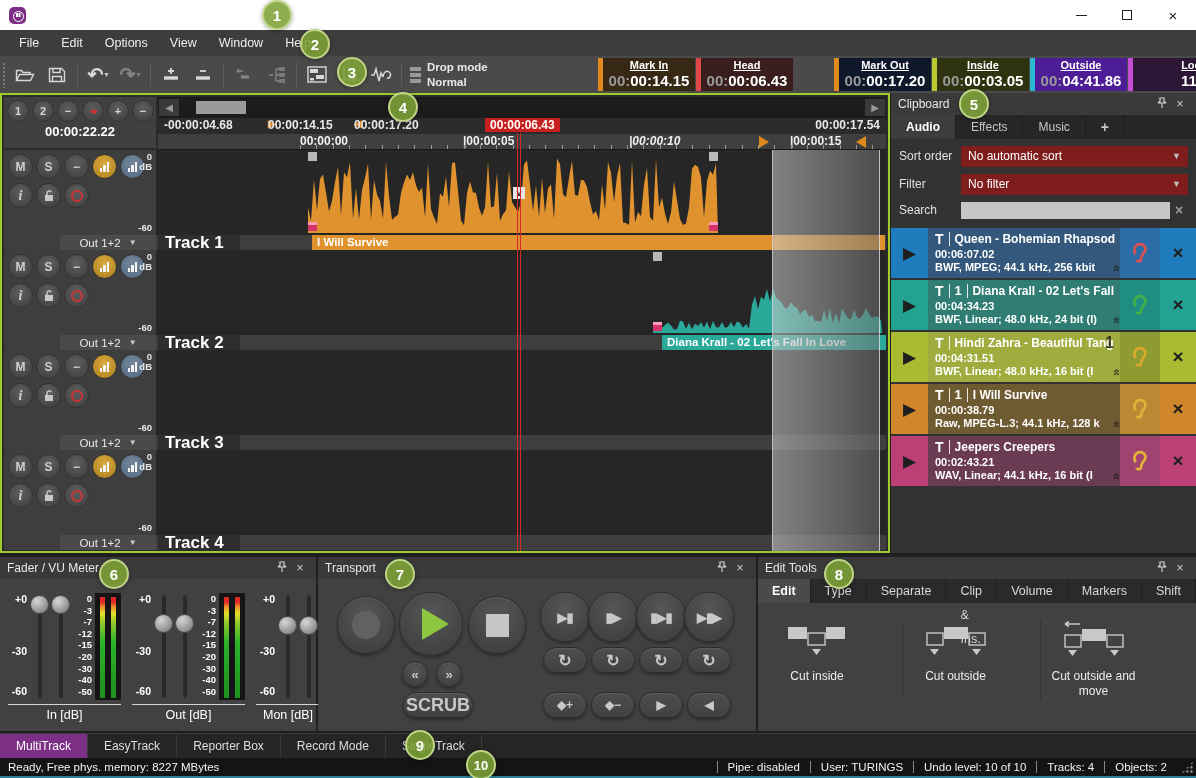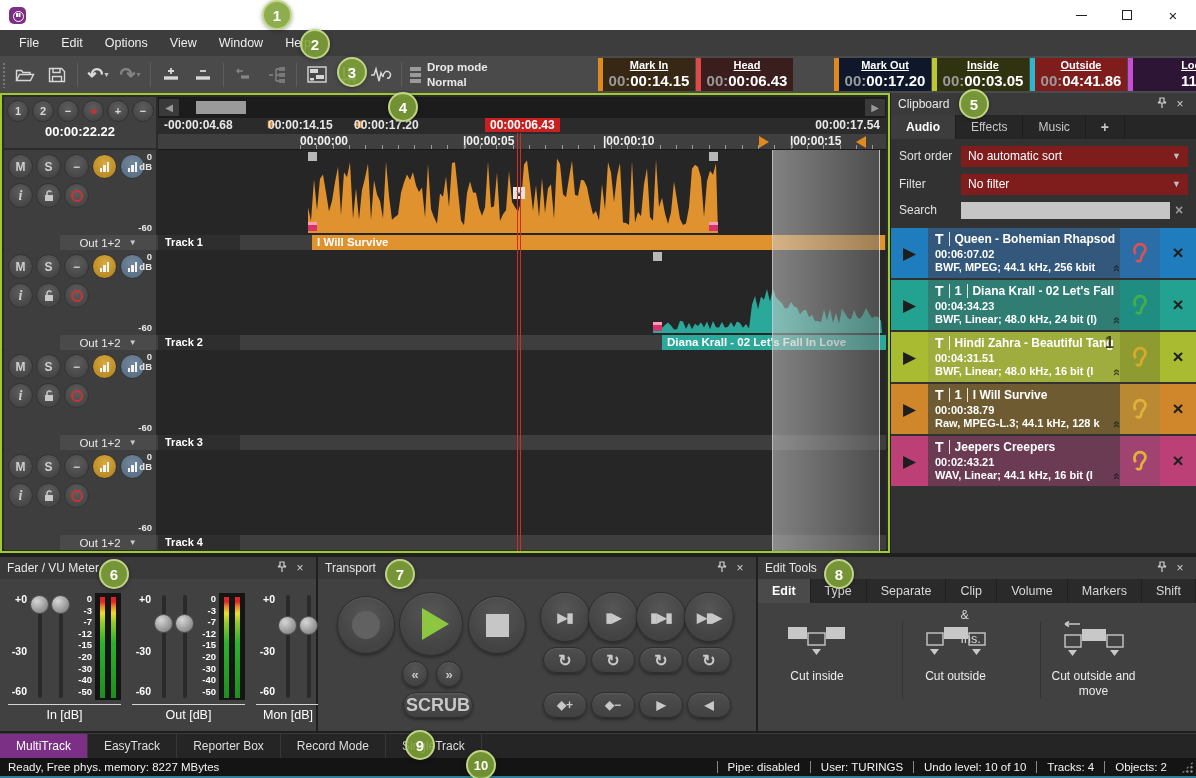--- a/index.html
+++ b/index.html
@@ -100,21 +100,21 @@
   .th-rec{ width:12px; height:12px; border:2.6px solid #cc3333; border-radius:50%;}
   .th-db-top{ position:absolute; right:4px; top:2px; text-align:right; color:#e8e8e8;
               font-size:9.5px; font-weight:bold; line-height:10px;}
   .th-db-bottom{ position:absolute; right:4px; bottom:2px; color:#e8e8e8; font-size:9.5px; font-weight:bold;}
   .track-lane{ position:absolute; left:154px; top:0; right:2px; height:85px; background:#262626;}
   .track-strip{ position:absolute; left:2px; right:2px; top:85px; height:15px; background:#3e3e3e; z-index:2;}
   .out-select{ position:absolute; left:56px; top:0; width:96px; height:15px; background:#4a4a4a;
                color:#e8e8e8; font-size:11.5px; display:flex; align-items:center; justify-content:center; gap:8px;}
   .out-caret{ font-size:8px; color:#ccc;}
   .track-name{ position:absolute; left:154px; top:0; width:82px; height:15px; background:#2e2e2e;
-               color:#fff; font-size:11px; font-weight:bold; padding-left:7px; line-height:15px;}
+               color:#fff; font-size:17px; font-weight:bold; padding-left:7px; line-height:15px;}
   .clip{ position:absolute; top:1px; height:83px; z-index:2;}
   .clip svg{ position:absolute; bottom:1px; left:0;}
   .clip-handle{ position:absolute; width:9px; height:9px; background:#b8b8b8; z-index:3;}
   .clip-handle.pink{ background:#d6336b; border-top:3px solid #ff9db8;}
   .v-marker{ position:absolute; width:12px; height:12px; background:#e4e4e4; color:#222;
              font-size:9px; font-weight:bold; text-align:center; line-height:12px; z-index:3;}
   .clip-label{ position:absolute; top:0; height:15px; z-index:3; color:#fff; font-size:11.5px;
                font-weight:bold; line-height:15px; padding-left:5px; white-space:nowrap; overflow:hidden;}
   .gray-band{ position:absolute; left:770px; width:108px; top:0; bottom:0; z-index:4;
               background:linear-gradient(90deg, rgba(205,205,205,.55), rgba(110,110,110,.55));
@@ -365,21 +365,21 @@
             <div class="td-value"><span class="td-dim">00:</span>00:17.20</div>
           </div>
         </div>
         <div class="time-display" style="background: rgb(47, 51, 15);">
           <div class="td-accent" style="background: rgb(186, 201, 47);"></div>
           <div class="td-body">
             <div class="td-label">Inside</div>
             <div class="td-value"><span class="td-dim">00:</span>00:03.05</div>
           </div>
         </div>
-        <div class="time-display" style="background: #7f1d1d;">
+        <div class="time-display" style="background: #4c1d95;">
           <div class="td-accent" style="background: rgb(43, 183, 207);"></div>
           <div class="td-body">
             <div class="td-label">Outside</div>
             <div class="td-value"><span class="td-dim">00:</span>04:41.86</div>
           </div>
         </div>
         <div class="time-display" style="background: rgb(45, 21, 53); width: 130px;">
           <div class="td-accent" style="background: rgb(196, 79, 212);"></div>
           <div class="td-body">
             <div class="td-label">Local</div>
@@ -416,21 +416,21 @@
         <span style="left:196px">
             <span class="ir-mark">◀ </span>
             <span>00:00:17.20</span>
           </span>
         <span class="ir-playhead" style="left:327px">00:00:06.43</span>
         <span style="right:6px">00:00:17.54</span>
       </div>
       <div class="mt-ruler" id="mt-ruler">
           <span class="tick-label" style="left: 142px;">00:00:00</span>
           <span class="tick-label" style="left: 305px;">|00:00:05</span>
-          <span class="tick-label" style="left: 445px;">|00:00:10</span>
+          <span class="tick-label" style="left: 471px; font-style: italic;">|00:00:10</span>
           <span class="tick-label" style="left: 632px;">|00:00:15</span>
           <div class="minor-tick" style="left: 142px;"></div>
           <div class="minor-tick" style="left: 158.3px;"></div>
           <div class="minor-tick" style="left: 174.7px;"></div>
           <div class="minor-tick" style="left: 191px;"></div>
           <div class="minor-tick" style="left: 207.4px;"></div>
           <div class="minor-tick" style="left: 223.7px;"></div>
           <div class="minor-tick" style="left: 240.1px;"></div>
           <div class="minor-tick" style="left: 256.4px;"></div>
           <div class="minor-tick" style="left: 272.8px;"></div>

